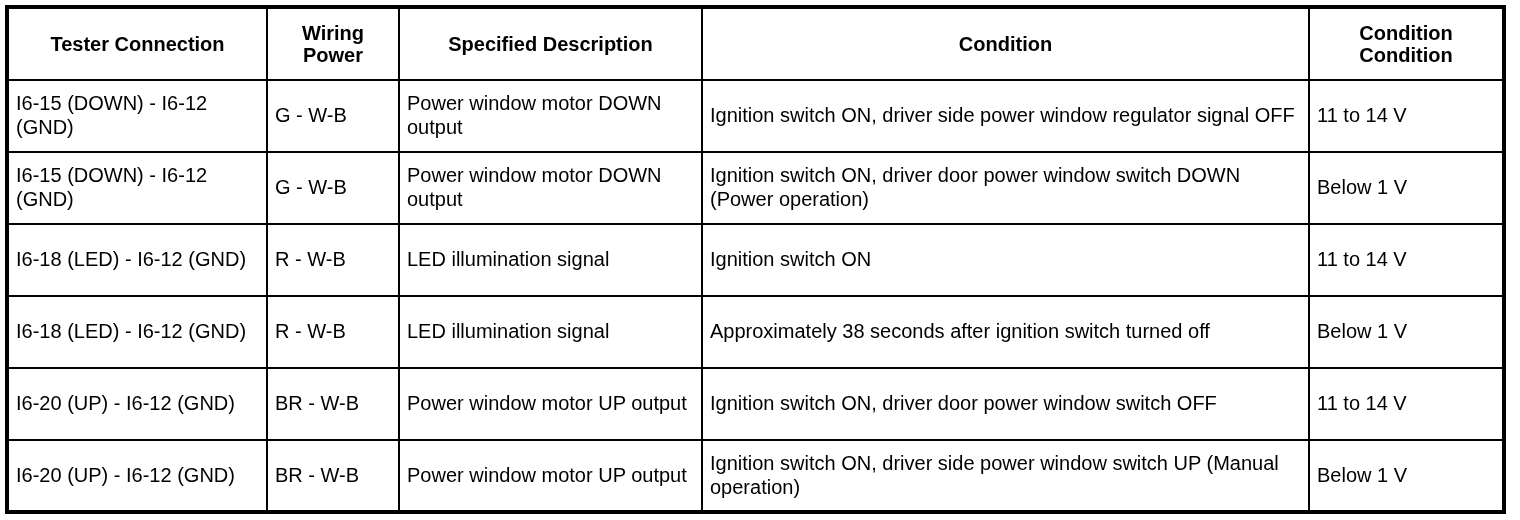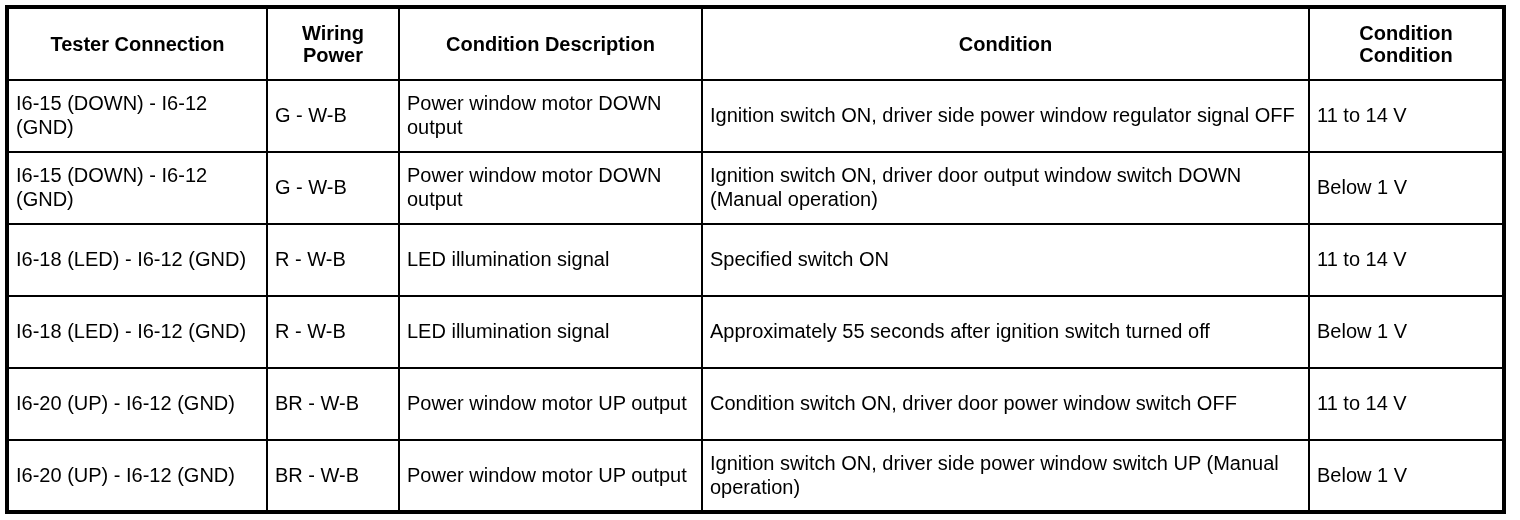--- a/index.html
+++ b/index.html
@@ -95,21 +95,21 @@
         <th>
           <div class="hcell">Tester Connection</div>
         </th>
         <th>
           <div class="hcell">
             <span>Wiring</span><br>
             <span>Power</span>
           </div>
         </th>
         <th>
-          <div class="hcell">Condition Description</div>
+          <div class="hcell">Specified Description</div>
         </th>
         <th>
           <div class="hcell">Condition</div>
         </th>
         <th>
           <div class="hcell">
             <span>Condition</span><br>
             <span>Condition</span>
           </div>
         </th>
@@ -139,75 +139,75 @@
         <td class="multi">
           <div class="cell">I6-15 (DOWN) - I6-12 (GND)</div>
         </td>
         <td class="single">
           <div class="cell">G - W-B</div>
         </td>
         <td class="multi">
           <div class="cell">Power window motor DOWN output</div>
         </td>
         <td class="multi">
-          <div class="cell">Ignition switch ON, driver door output window switch DOWN (Manual operation)</div>
+          <div class="cell">Ignition switch ON, driver door power window switch DOWN (Power operation)</div>
         </td>
         <td class="single">
           <div class="cell">Below 1 V</div>
         </td>
       </tr>
 
       <tr>
         <td class="multi">
           <div class="cell">I6-18 (LED) - I6-12 (GND)</div>
         </td>
         <td class="single">
           <div class="cell">R - W-B</div>
         </td>
         <td class="single">
           <div class="cell">LED illumination signal</div>
         </td>
         <td class="single">
-          <div class="cell">Specified switch ON</div>
+          <div class="cell">Ignition switch ON</div>
         </td>
         <td class="single">
           <div class="cell">11 to 14 V</div>
         </td>
       </tr>
 
       <tr>
         <td class="multi">
           <div class="cell">I6-18 (LED) - I6-12 (GND)</div>
         </td>
         <td class="single">
           <div class="cell">R - W-B</div>
         </td>
         <td class="single">
           <div class="cell">LED illumination signal</div>
         </td>
         <td class="multi">
-          <div class="cell">Approximately 55 seconds after ignition switch turned off</div>
+          <div class="cell">Approximately 38 seconds after ignition switch turned off</div>
         </td>
         <td class="single">
           <div class="cell">Below 1 V</div>
         </td>
       </tr>
 
       <tr>
         <td class="multi">
           <div class="cell">I6-20 (UP) - I6-12 (GND)</div>
         </td>
         <td class="single">
           <div class="cell">BR - W-B</div>
         </td>
         <td class="multi">
           <div class="cell">Power window motor UP output</div>
         </td>
         <td class="multi">
-          <div class="cell">Condition switch ON, driver door power window switch OFF</div>
+          <div class="cell">Ignition switch ON, driver door power window switch OFF</div>
         </td>
         <td class="single">
           <div class="cell">11 to 14 V</div>
         </td>
       </tr>
 
       <tr>
         <td class="multi">
           <div class="cell">I6-20 (UP) - I6-12 (GND)</div>
         </td>

